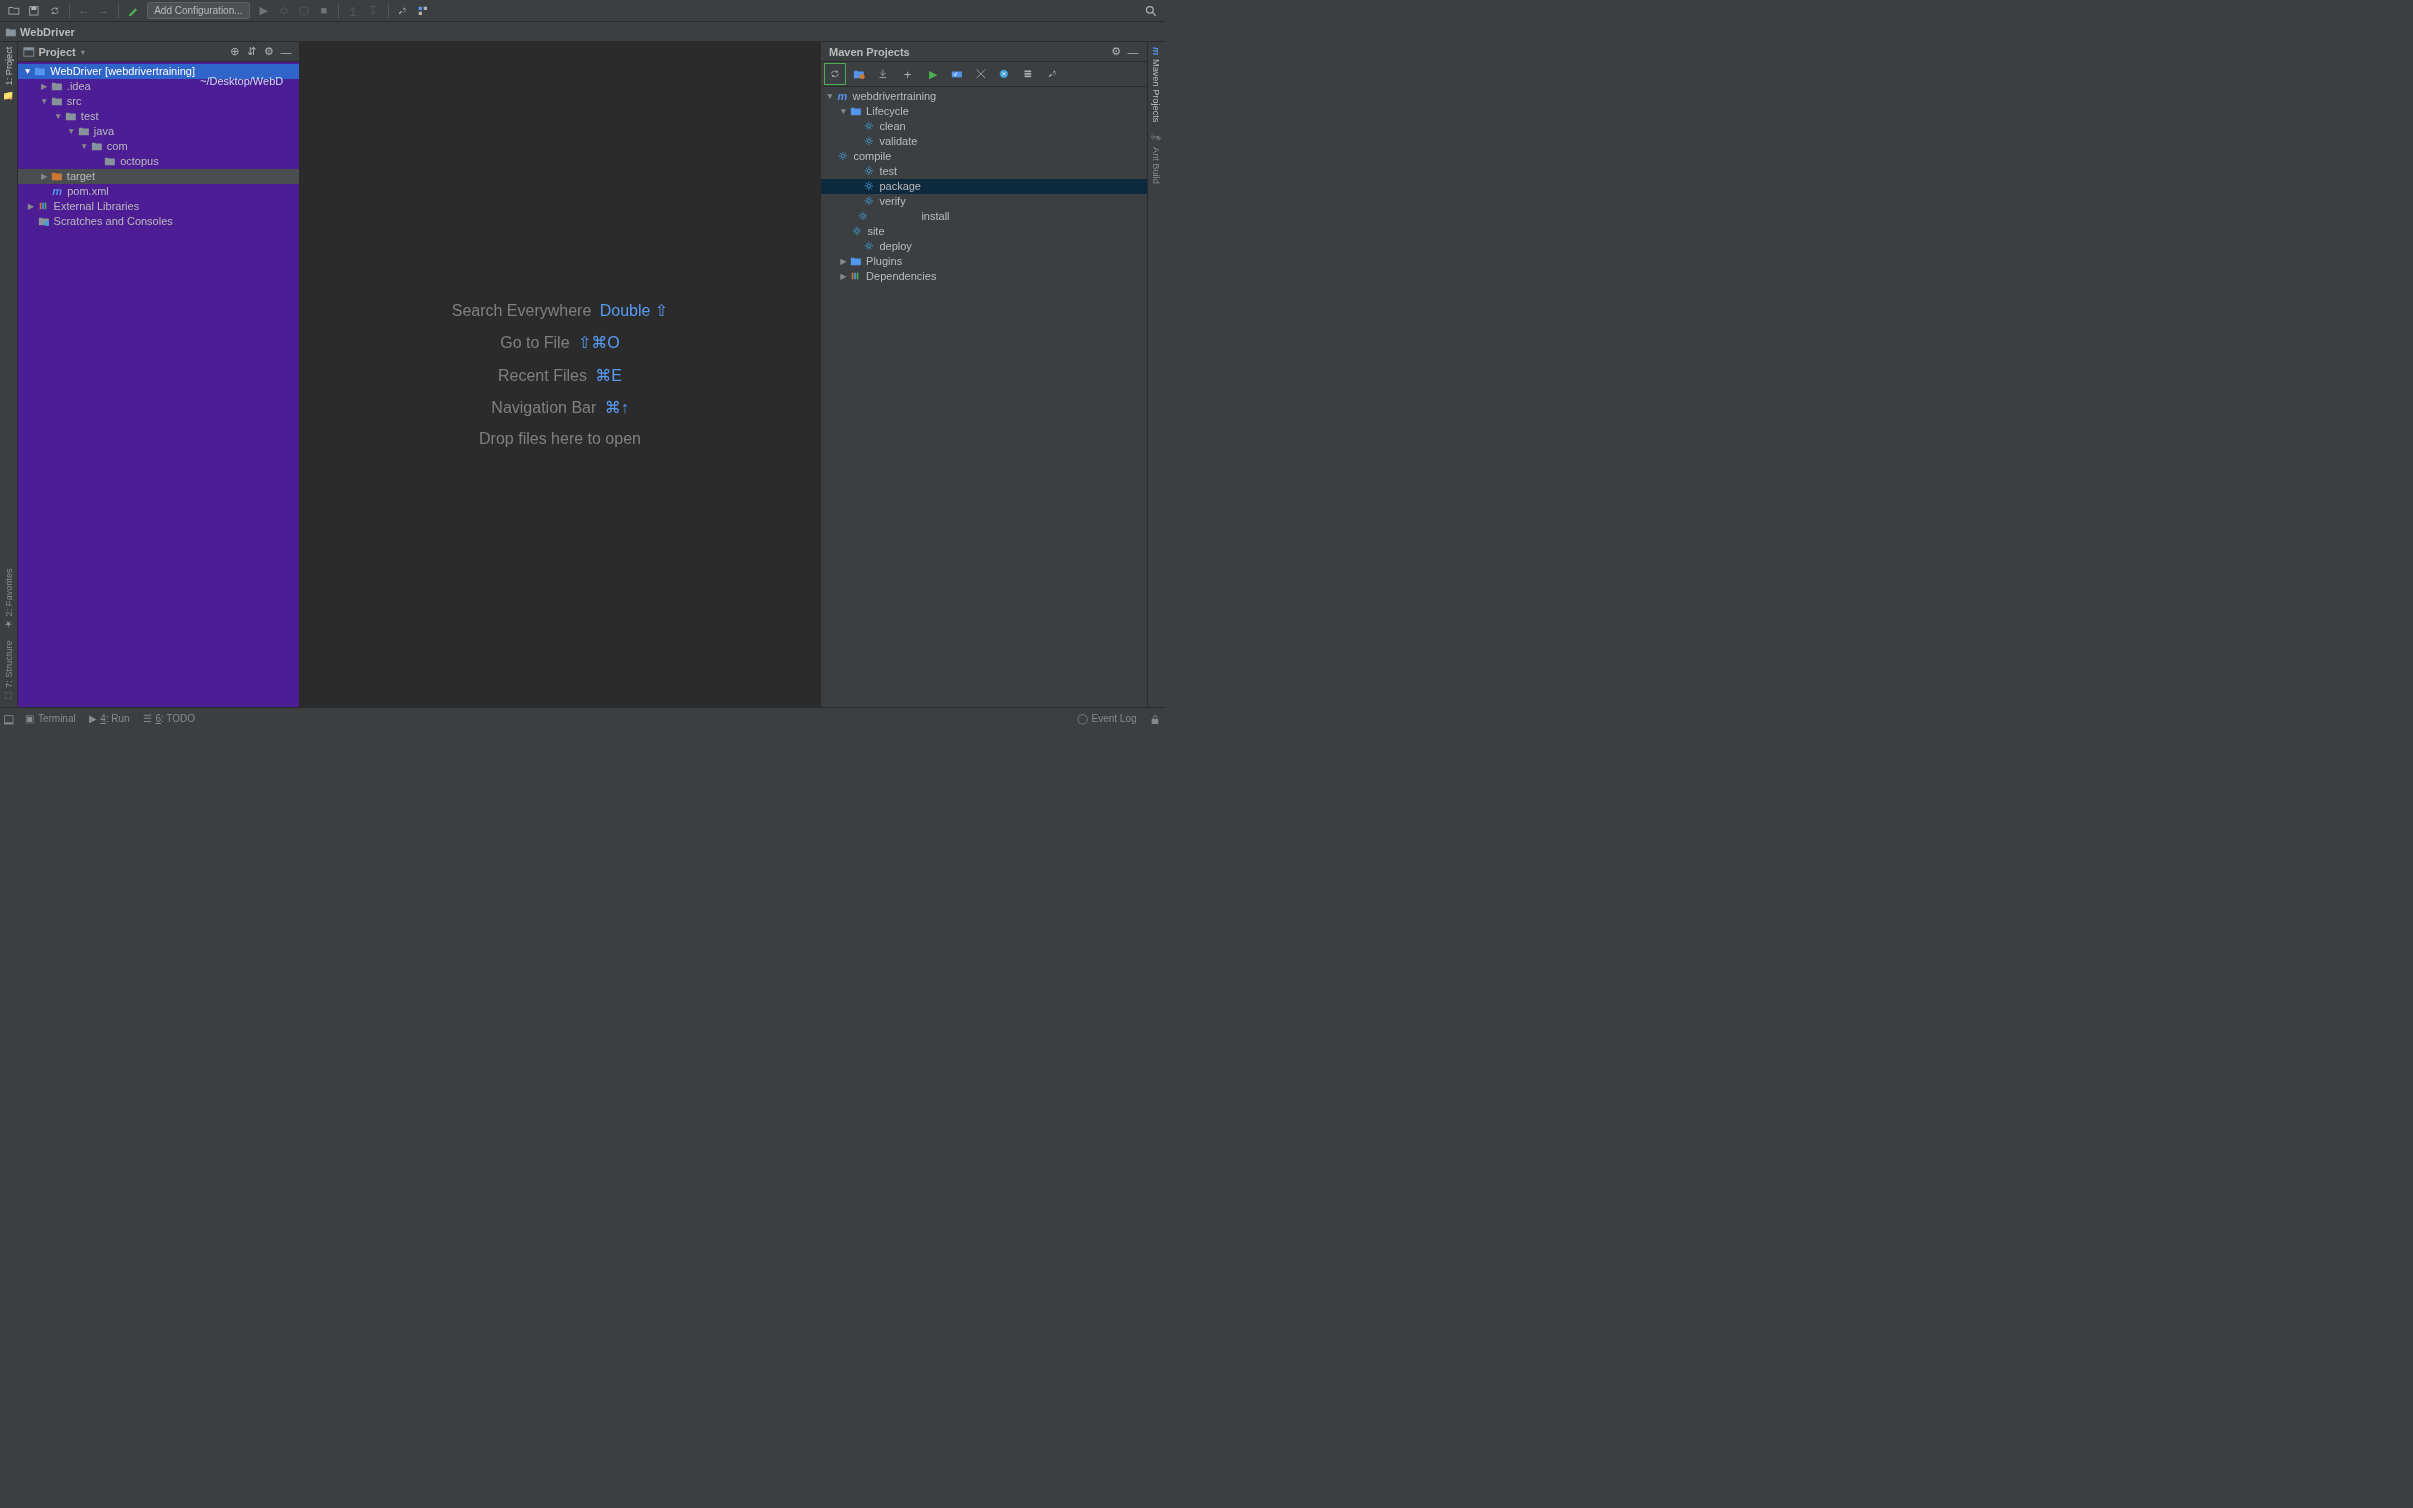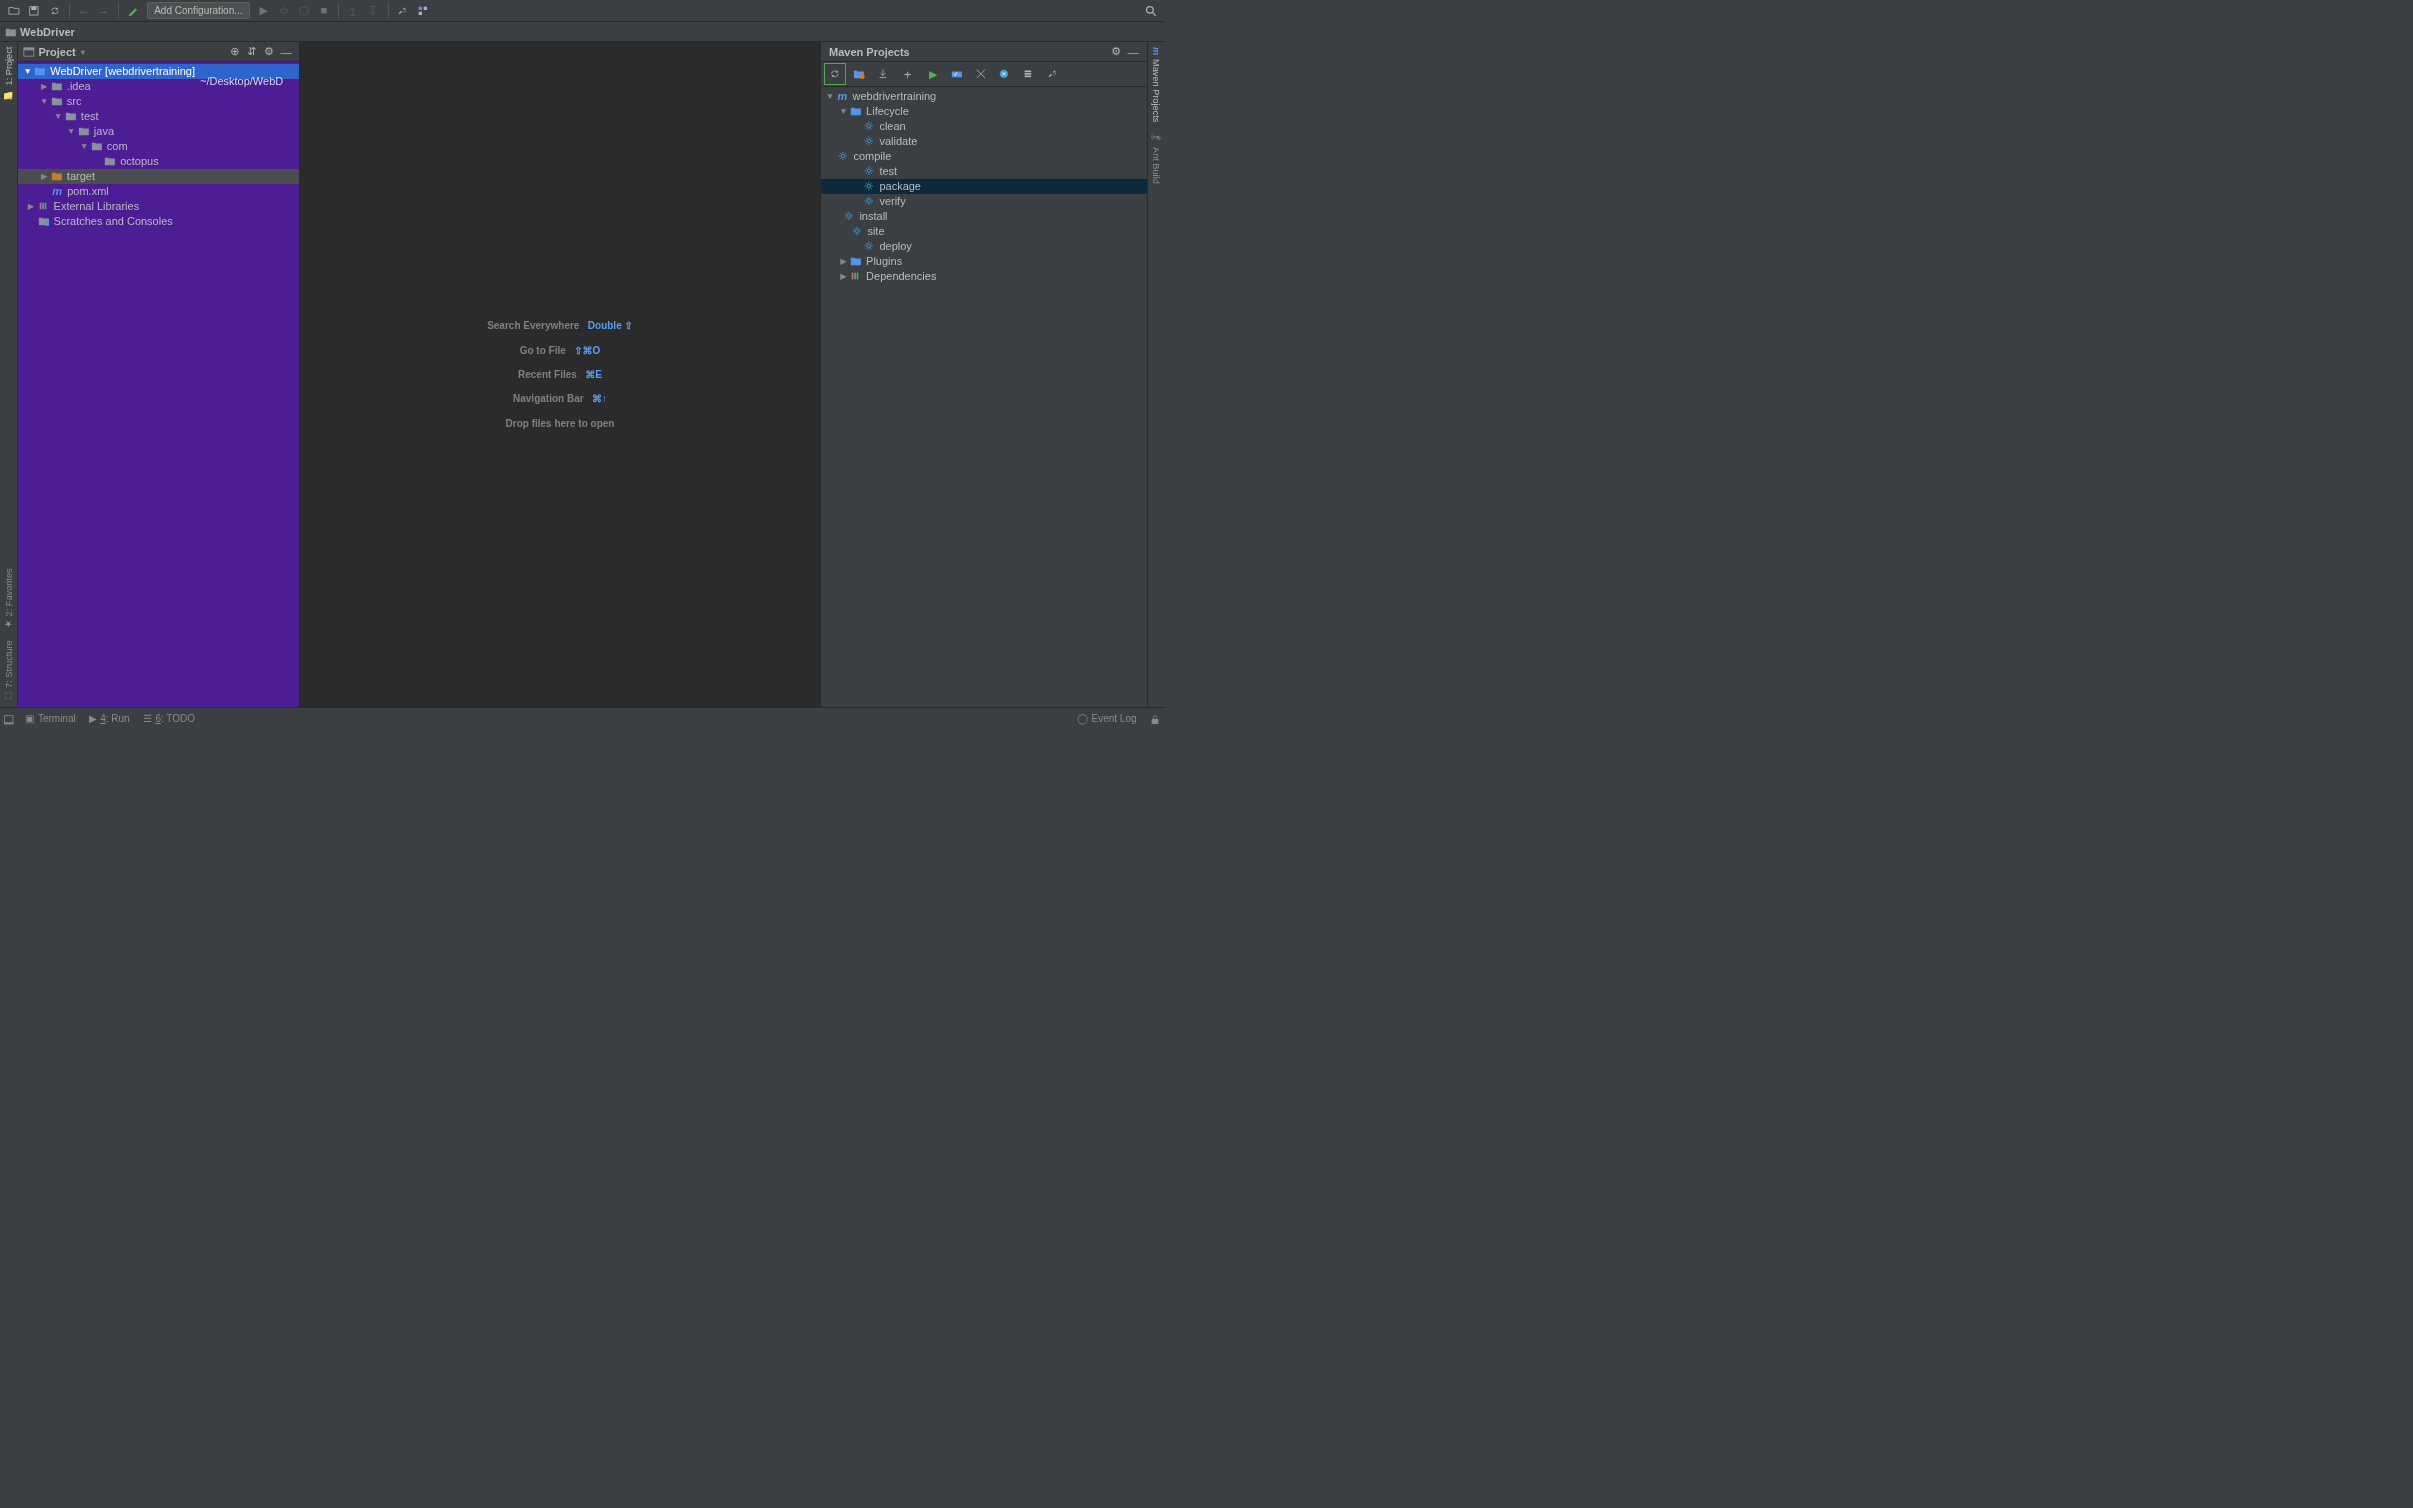--- a/index.html
+++ b/index.html
@@ -47,21 +47,21 @@
 .chev.sel { color: #fff; }
 .ficon { width: 13.4px; display: inline-flex; justify-content: center; margin-right: 3.4px; }
 .tree-label { color: #bbb; }
 .tree-row.selected .tree-label { color: #fff; }
 .muted { color: #808080; margin-left: 5px; }
 .bracket { color: #cc7832; }
 .tree-row.selected .bracket { color: #fff; }
 
 
 .editor { flex: 1; background: #2b2b2b; display: flex; flex-direction: column; align-items: center; justify-content: center; }
-.hint { color: #808080; font-size: 10px; margin: 6.7px 0; font-weight: bold; }
+.hint { color: #808080; font-size: 16px; margin: 6.7px 0; }
 .hint .shortcut { color: #589df6; margin-left: 8.4px; }
 
 
 .maven-panel { width: 327px; background: #3c3f41; border-left: 0.8px solid #2b2b2b; display: flex; flex-direction: column; }
 .maven-tb { height: 25px; border-bottom: 0.8px solid #2b2b2b; display: flex; align-items: center; padding: 0 3.4px; gap: 1.7px; }
 .mbtn { width: 22px; height: 22px; display: flex; align-items: center; justify-content: center; color: #afb1b3; cursor: pointer; }
 .mbtn.highlight-border { border: 1.7px solid #4caf50; border-radius: 0.8px; }
 .mbtn .green { color: #4caf50; }
 .mvn-tree { flex: 1; padding-top: 1.7px; }
 .mvn-row { height: 15px; display: flex; align-items: center; cursor: pointer; }
@@ -433,21 +433,21 @@
           </div>
           <div class="mvn-row" style="padding-left: 42px;">
             <span class="ficon gear-icon">
               <svg width="11.7" height="11.7" viewBox="0 0 14 14">
                 <circle cx="7" cy="7" r="2" fill="none" stroke="#40a0d8"></circle>
                 <path d="M7 2v2M7 10v2M2 7h2M10 7h2M3.5 3.5l1.4 1.4M9.1 9.1l1.4 1.4M3.5 10.5l1.4-1.4M9.1 4.9l1.4-1.4" stroke="#40a0d8"></path>
               </svg>
             </span>
             <span class="tree-label">verify</span>
           </div>
-          <div class="mvn-row" style="padding-left: 22px;">
+          <div class="mvn-row" style="padding-left: 36px; gap: 48px;">
             <span class="ficon gear-icon">
               <svg width="11.7" height="11.7" viewBox="0 0 14 14">
                 <circle cx="7" cy="7" r="2" fill="none" stroke="#40a0d8"></circle>
                 <path d="M7 2v2M7 10v2M2 7h2M10 7h2M3.5 3.5l1.4 1.4M9.1 9.1l1.4 1.4M3.5 10.5l1.4-1.4M9.1 4.9l1.4-1.4" stroke="#40a0d8"></path>
               </svg>
             </span>
             <span class="tree-label">install</span>
           </div>
           <div class="mvn-row" style="padding-left: 30px; text-align: right;">
             <span class="ficon gear-icon">

